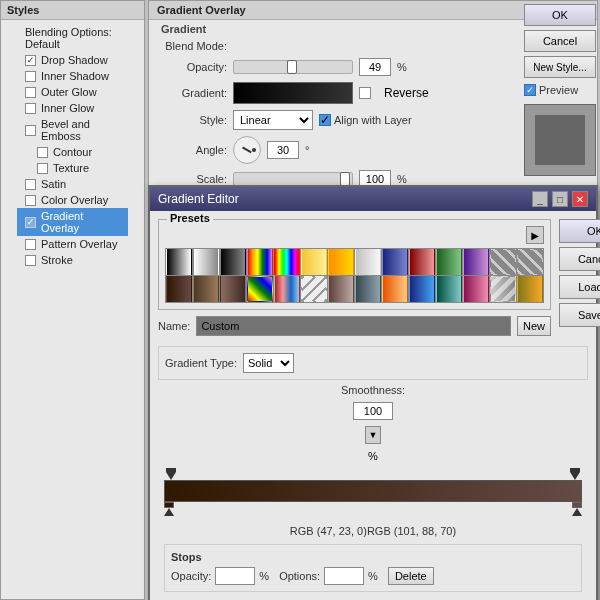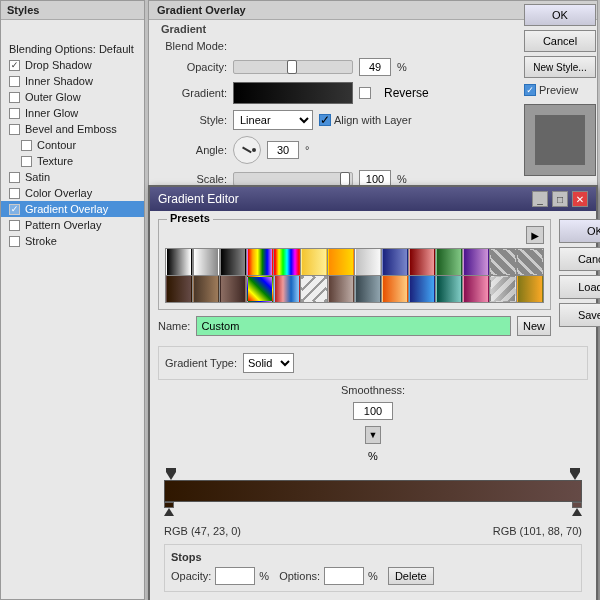--- a/index.html
+++ b/index.html
@@ -24,22 +24,21 @@
     }
     .layer-styles-panel .panel-title {
       background: #d0d0d0;
       padding: 3px 6px;
       font-size: 11px;
       font-weight: bold;
       border-bottom: 1px solid #aaa;
       color: #222;
     }
     .styles-list {
-      padding: 4px 0;
-      margin-top: 17px;
+      padding: 4px 16px;
     }
     .style-item {
       display: flex;
       align-items: center;
       padding: 2px 8px;
       cursor: pointer;
       color: #222;
       font-size: 11px;
     }
     .style-item.active {
@@ -318,21 +317,21 @@
       display: flex;
       align-items: center;
       gap: 6px;
       margin: 6px 0;
     }
     .ge-name-label { font-size: 11px; color: #333; }
     .ge-name-input {
       flex: 1;
       height: 20px;
       border: 1px solid #888;
-      background: #86efac;
+      background: #737373;
       font-size: 11px;
       padding: 1px 4px;
     }
     .ge-new-btn {
       width: 34px;
       height: 20px;
       border: 1px solid #888;
       background: linear-gradient(to bottom, #f0f0f0, #d8d8d8);
       font-size: 11px;
       cursor: pointer;
@@ -417,21 +416,21 @@
       border-right: 5px solid transparent;
       border-bottom: 8px solid #333;
     }
     .ge-stop-rect {
       width: 10px;
       height: 6px;
       border: 1px solid #666;
     }
     .ge-gradient-info {
       display: flex;
-      justify-content: space-between;
+      justify-content: center;
       padding: 3px 6px;
       font-size: 11px;
       color: #333;
     }
     .ge-stops-section {
       border: 1px solid #ccc;
       padding: 6px;
       margin: 4px 6px;
       font-size: 11px;
       color: #333;

